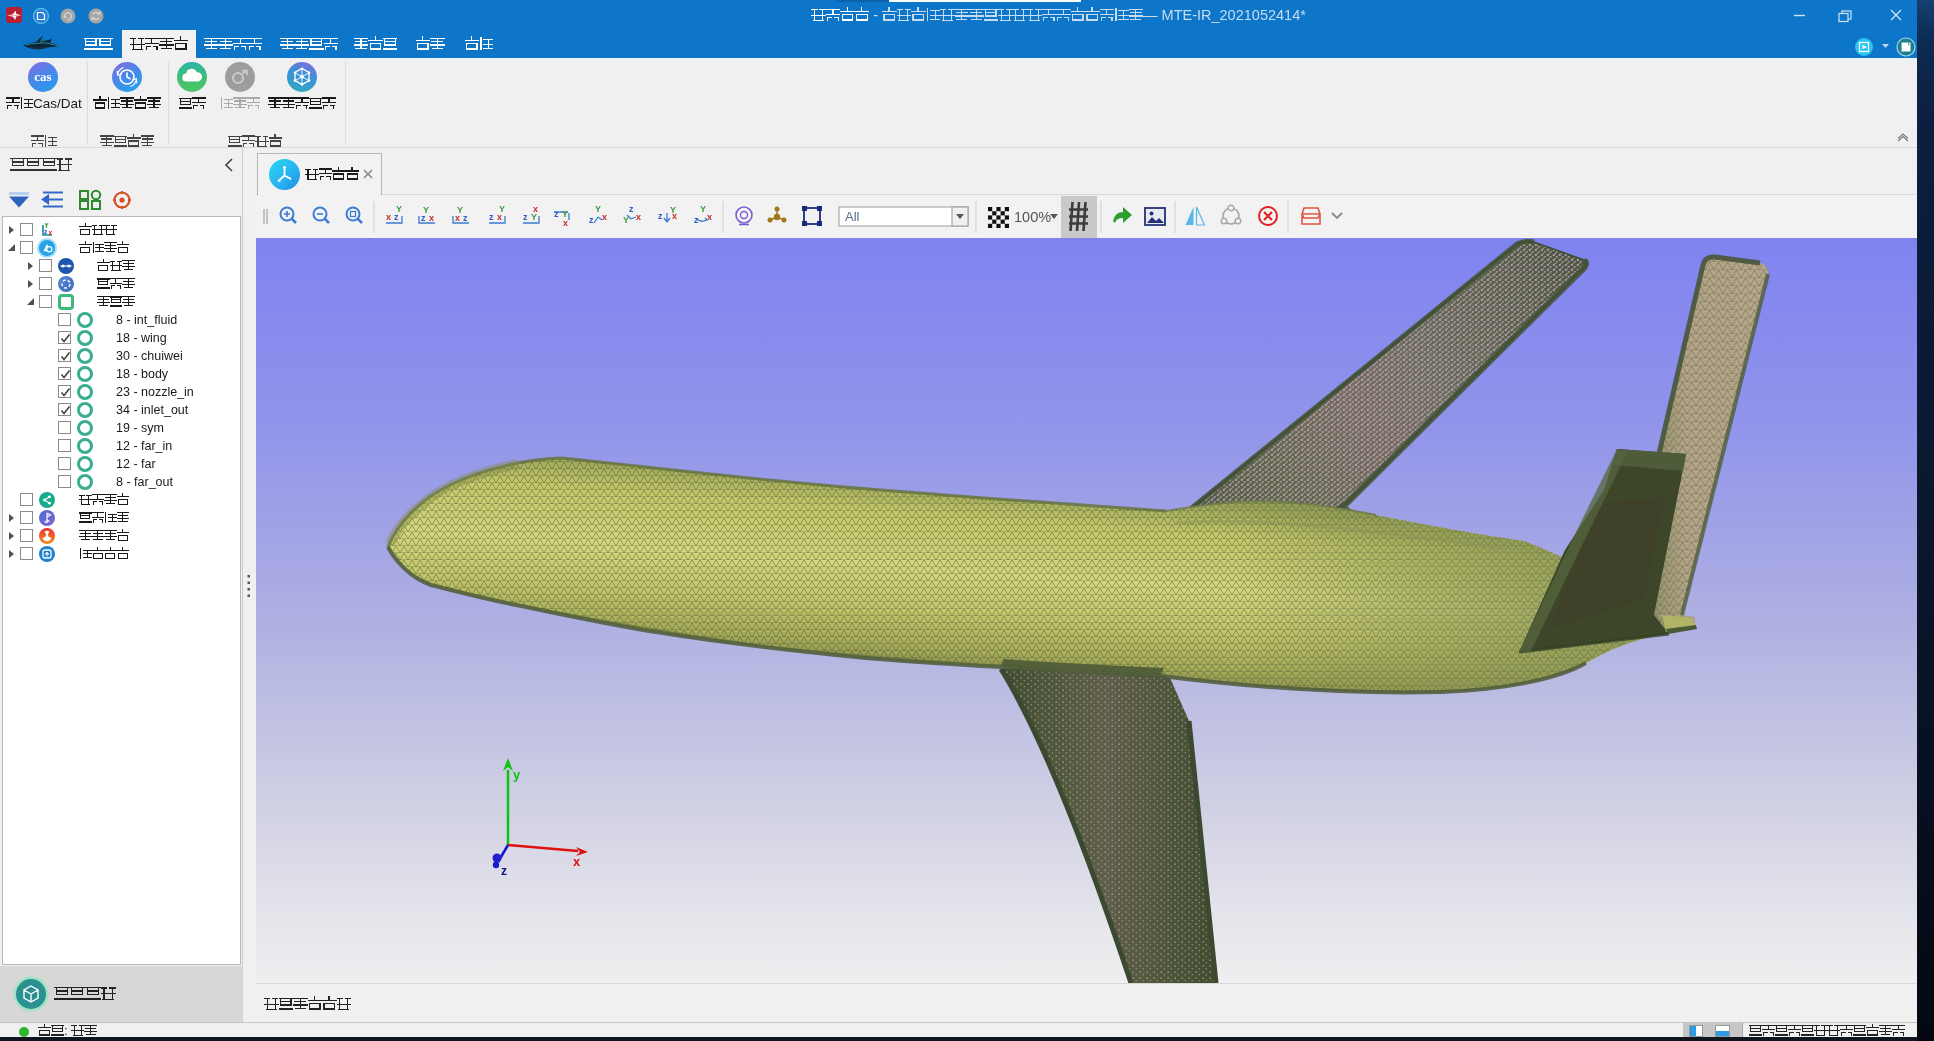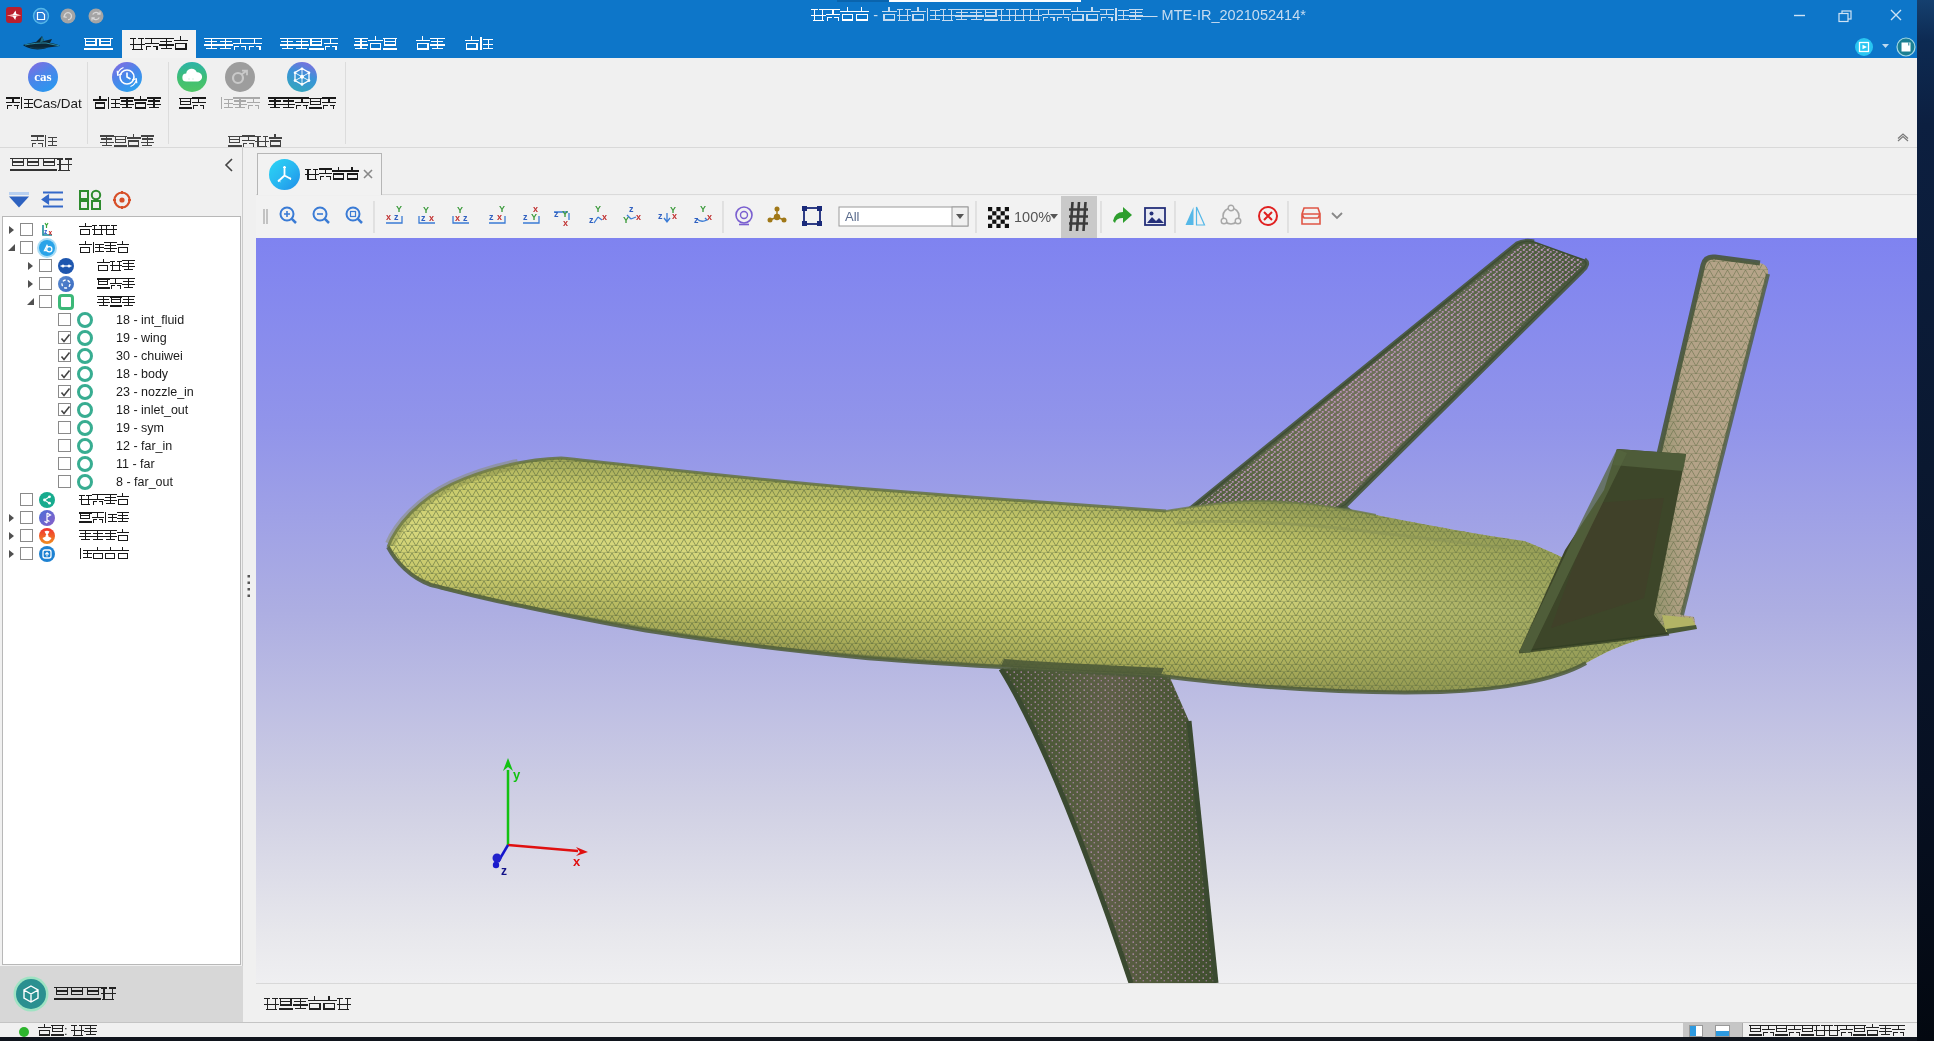--- a/index.html
+++ b/index.html
@@ -199,28 +199,28 @@
     </div>
 <div class="trow" style="left:0;top:76px;width:237px;">
       <span style="position:absolute;left:24px;top:5px;width:0;height:0;border-bottom:7px solid #505050;border-left:7px solid transparent;"></span>
       <span class="cb" style="left:36px;"></span>
       <span style="position:absolute;left:55px;top:1px;width:16px;height:16px;border-radius:4px;border:3px solid #3cb878;background:#fff;"></span>
       <span style="position:absolute;left:94px;top:0;"><span><span class="g"><i style="left:0%;top:8%;width:100%;height:9%"></i><i style="left:8%;top:30%;width:84%;height:9%"></i><i style="left:0%;top:55.00000000000001%;width:100%;height:9%"></i><i style="left:12%;top:80%;width:76%;height:9%"></i><i style="left:46%;top:8%;width:9%;height:80%"></i></span><span class="g"><i style="left:0%;top:10%;width:100%;height:9%"></i><i style="left:10%;top:32%;width:80%;height:8%"></i><i style="left:10%;top:56.00000000000001%;width:80%;height:8%"></i><i style="left:10%;top:10%;width:8%;height:54%"></i><i style="left:82%;top:10%;width:8%;height:54%"></i><i style="left:0%;top:82%;width:100%;height:9%"></i></span><span class="g"><i style="left:0%;top:8%;width:100%;height:9%"></i><i style="left:8%;top:30%;width:84%;height:9%"></i><i style="left:0%;top:55.00000000000001%;width:100%;height:9%"></i><i style="left:12%;top:80%;width:76%;height:9%"></i><i style="left:46%;top:8%;width:9%;height:80%"></i></span></span></span>
     </div>
 <div class="trow" style="left:0;top:94px;width:237px;">
       <span class="cb" style="left:55px;"></span>
       <span style="position:absolute;left:74px;top:1px;width:16px;height:16px;border-radius:50%;border:3px solid #38ad91;background:#fff;"></span>
-      <span style="position:absolute;left:113px;top:0;">18 - int_fluid</span>
+      <span style="position:absolute;left:113px;top:0;">8 - int_fluid</span>
     </div>
 <div class="trow" style="left:0;top:112px;width:237px;">
       <span class="cb" style="left:55px;"><svg width="13" height="13" viewBox="0 0 13 13">
           <path d="M2.5,6.5 L5,9.5 L10.5,2.5" stroke="#444" stroke-width="1.6" fill="none"></path>
         </svg></span>
       <span style="position:absolute;left:74px;top:1px;width:16px;height:16px;border-radius:50%;border:3px solid #38ad91;background:#fff;"></span>
-      <span style="position:absolute;left:113px;top:0;">19 - wing</span>
+      <span style="position:absolute;left:113px;top:0;">18 - wing</span>
     </div>
 <div class="trow" style="left:0;top:130px;width:237px;">
       <span class="cb" style="left:55px;"><svg width="13" height="13" viewBox="0 0 13 13">
           <path d="M2.5,6.5 L5,9.5 L10.5,2.5" stroke="#444" stroke-width="1.6" fill="none"></path>
         </svg></span>
       <span style="position:absolute;left:74px;top:1px;width:16px;height:16px;border-radius:50%;border:3px solid #38ad91;background:#fff;"></span>
       <span style="position:absolute;left:113px;top:0;">30 - chuiwei</span>
     </div>
 <div class="trow" style="left:0;top:148px;width:237px;">
       <span class="cb" style="left:55px;"><svg width="13" height="13" viewBox="0 0 13 13">
@@ -234,36 +234,36 @@
           <path d="M2.5,6.5 L5,9.5 L10.5,2.5" stroke="#444" stroke-width="1.6" fill="none"></path>
         </svg></span>
       <span style="position:absolute;left:74px;top:1px;width:16px;height:16px;border-radius:50%;border:3px solid #38ad91;background:#fff;"></span>
       <span style="position:absolute;left:113px;top:0;">23 - nozzle_in</span>
     </div>
 <div class="trow" style="left:0;top:184px;width:237px;">
       <span class="cb" style="left:55px;"><svg width="13" height="13" viewBox="0 0 13 13">
           <path d="M2.5,6.5 L5,9.5 L10.5,2.5" stroke="#444" stroke-width="1.6" fill="none"></path>
         </svg></span>
       <span style="position:absolute;left:74px;top:1px;width:16px;height:16px;border-radius:50%;border:3px solid #38ad91;background:#fff;"></span>
-      <span style="position:absolute;left:113px;top:0;">18 - inlet_out</span>
+      <span style="position:absolute;left:113px;top:0;">34 - inlet_out</span>
     </div>
 <div class="trow" style="left:0;top:202px;width:237px;">
       <span class="cb" style="left:55px;"></span>
       <span style="position:absolute;left:74px;top:1px;width:16px;height:16px;border-radius:50%;border:3px solid #38ad91;background:#fff;"></span>
       <span style="position:absolute;left:113px;top:0;">19 - sym</span>
     </div>
 <div class="trow" style="left:0;top:220px;width:237px;">
       <span class="cb" style="left:55px;"></span>
       <span style="position:absolute;left:74px;top:1px;width:16px;height:16px;border-radius:50%;border:3px solid #38ad91;background:#fff;"></span>
       <span style="position:absolute;left:113px;top:0;">12 - far_in</span>
     </div>
 <div class="trow" style="left:0;top:238px;width:237px;">
       <span class="cb" style="left:55px;"></span>
       <span style="position:absolute;left:74px;top:1px;width:16px;height:16px;border-radius:50%;border:3px solid #38ad91;background:#fff;"></span>
-      <span style="position:absolute;left:113px;top:0;">11 - far</span>
+      <span style="position:absolute;left:113px;top:0;">12 - far</span>
     </div>
 <div class="trow" style="left:0;top:256px;width:237px;">
       <span class="cb" style="left:55px;"></span>
       <span style="position:absolute;left:74px;top:1px;width:16px;height:16px;border-radius:50%;border:3px solid #38ad91;background:#fff;"></span>
       <span style="position:absolute;left:113px;top:0;">8 - far_out</span>
     </div>
 <div class="trow" style="left:0;top:274px;width:237px;">
       <span class="cb" style="left:17px;"></span>
       <span style="position:absolute;left:36px;top:1px;width:16px;height:16px;border-radius:50%;background:#17ab8e;"><svg width="16" height="16" viewBox="0 0 16 16">
           <circle cx="5.5" cy="8" r="1.4" fill="#fff"></circle>

